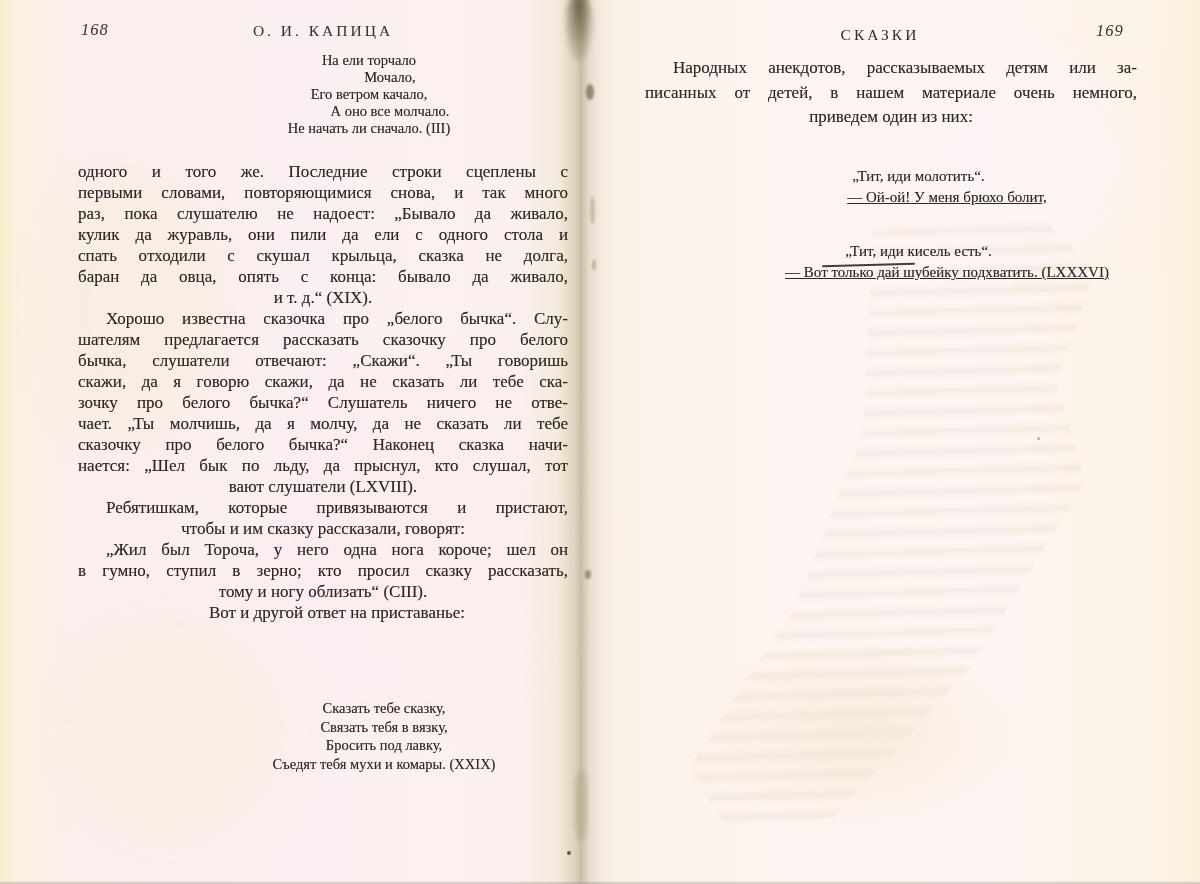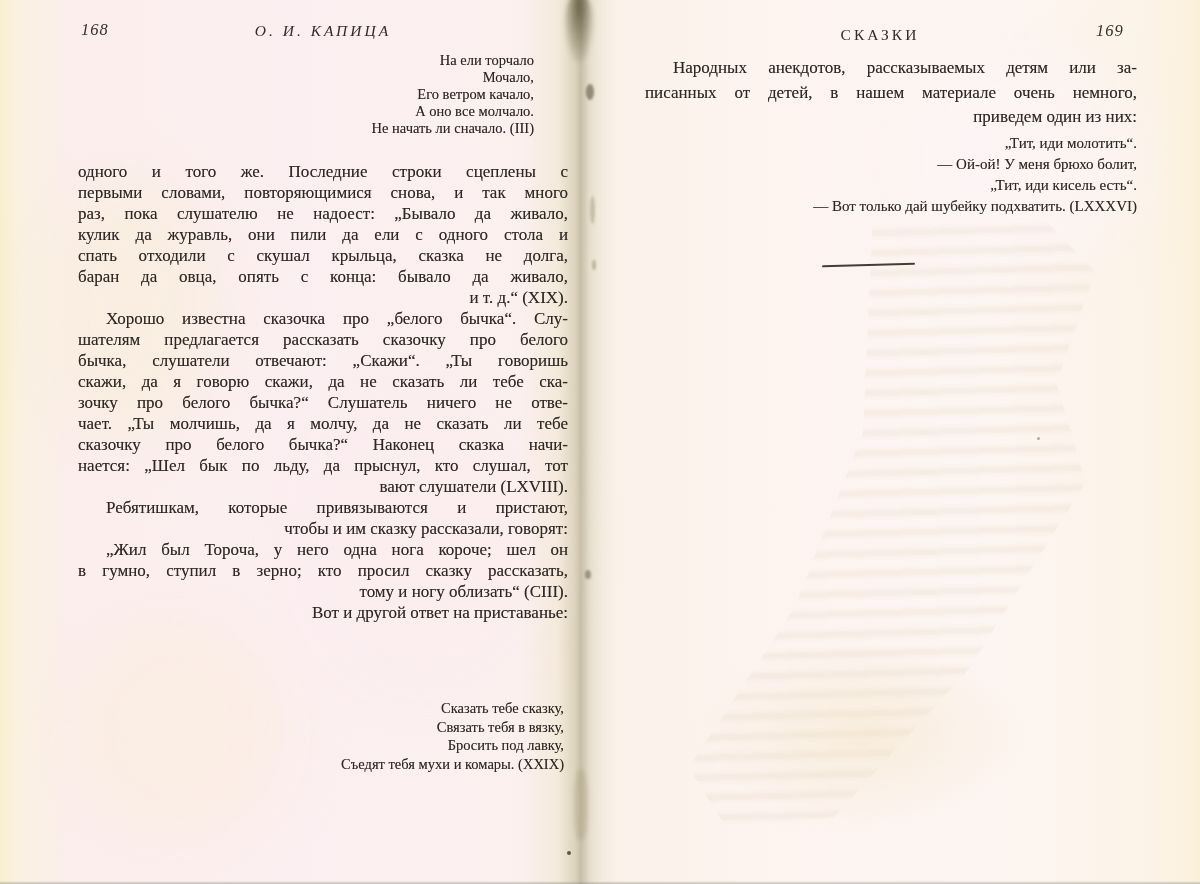--- a/index.html
+++ b/index.html
@@ -18,26 +18,26 @@
     background:linear-gradient(90deg,rgba(168,156,126,0) 0%,rgba(162,150,118,0.22) 38%,rgba(134,122,92,0.34) 52%,rgba(168,156,126,0.10) 72%,rgba(168,156,126,0) 100%);}
   .gutter-top{position:absolute;left:564px;top:-8px;width:30px;height:70px;border-radius:50%;
     background:radial-gradient(ellipse at 50% 20%,rgba(88,82,54,0.85),rgba(120,110,80,0.25) 62%,transparent 78%);
     filter:blur(2px);}
   .gutter-smudge{position:absolute;filter:blur(2px);border-radius:40%;}
   .speck{position:absolute;border-radius:50%;}
 
   .pagenum{position:absolute;font-style:italic;font-size:16.5px;letter-spacing:1px;color:#35302b;}
   .running-title{position:absolute;text-align:center;font-size:15.5px;letter-spacing:3px;color:#322c27;}
 
-  .line{text-align:right;}
+  .line{text-align:center;}
   .line.j{text-align:justify;text-align-last:justify;}
   .line.fi{padding-left:28px;}
   .line.i1{padding-left:42px;}
-  .line.d0{padding-left:55px;}
-  .line.d1{padding-left:112px;}
+  .line.d0{padding-left:55px;margin-top:33px;}
+  .line.d1{padding-left:112px;text-decoration:underline;}
 
   .textblock{position:absolute;text-shadow:0 0 0.6px rgba(46,40,36,0.45);}
   .poem-top{left:204px;top:52px;width:330px;font-size:14.5px;line-height:17px;}
   .body-left{left:78px;top:161px;width:490px;font-size:17px;line-height:21px;}
   .poem-bottom{left:204px;top:699px;width:360px;font-size:14.5px;line-height:18.5px;}
   .body-right{left:645px;top:56px;width:492px;font-size:17px;line-height:24.5px;}
   .dialogue{left:645px;top:133px;width:492px;font-size:15px;line-height:21px;}
 
   .rule{position:absolute;left:822px;top:264px;width:93px;height:2px;background:#433d35;
     transform:rotate(-1.6deg);border-radius:1px;}
@@ -71,21 +71,21 @@
   <div class="gutter-smudge" style="left:574px;top:770px;width:14px;height:70px;background:rgba(150,138,105,0.25);"></div>
   <div class="speck" style="left:586px;top:84px;width:8px;height:16px;background:rgba(80,72,48,0.55);filter:blur(1px);"></div>
   <div class="speck" style="left:590px;top:196px;width:5px;height:28px;background:rgba(120,110,80,0.30);filter:blur(1px);"></div>
   <div class="speck" style="left:592px;top:260px;width:4px;height:10px;background:rgba(110,100,70,0.35);filter:blur(1px);"></div>
   <div class="speck" style="left:585px;top:570px;width:6px;height:9px;background:rgba(90,80,55,0.50);filter:blur(1px);"></div>
   <div class="speck" style="left:567px;top:851px;width:4px;height:4px;background:rgba(60,55,40,0.80);"></div>
   <div class="speck" style="left:1037px;top:437px;width:3px;height:3px;background:rgba(90,80,60,0.45);"></div>
 
   <div>
     <div class="pagenum" style="left:81px;top:20px;">168</div>
-    <div class="running-title" style="left:78px;top:22px;width:490px;font-style:italic;">О. И. КАПИЦА</div>
+    <div class="running-title" style="left:78px;top:22px;width:490px;">О. И. КАПИЦА</div>
 
     <div class="textblock poem-top">
         <div class="line">На ели торчало</div>
         <div class="line i1">Мочало,</div>
         <div class="line">Его ветром качало,</div>
         <div class="line i1">А оно все молчало.</div>
         <div class="line">Не начать ли сначало. (III)</div>
       </div>
 
     <div class="textblock body-left">

